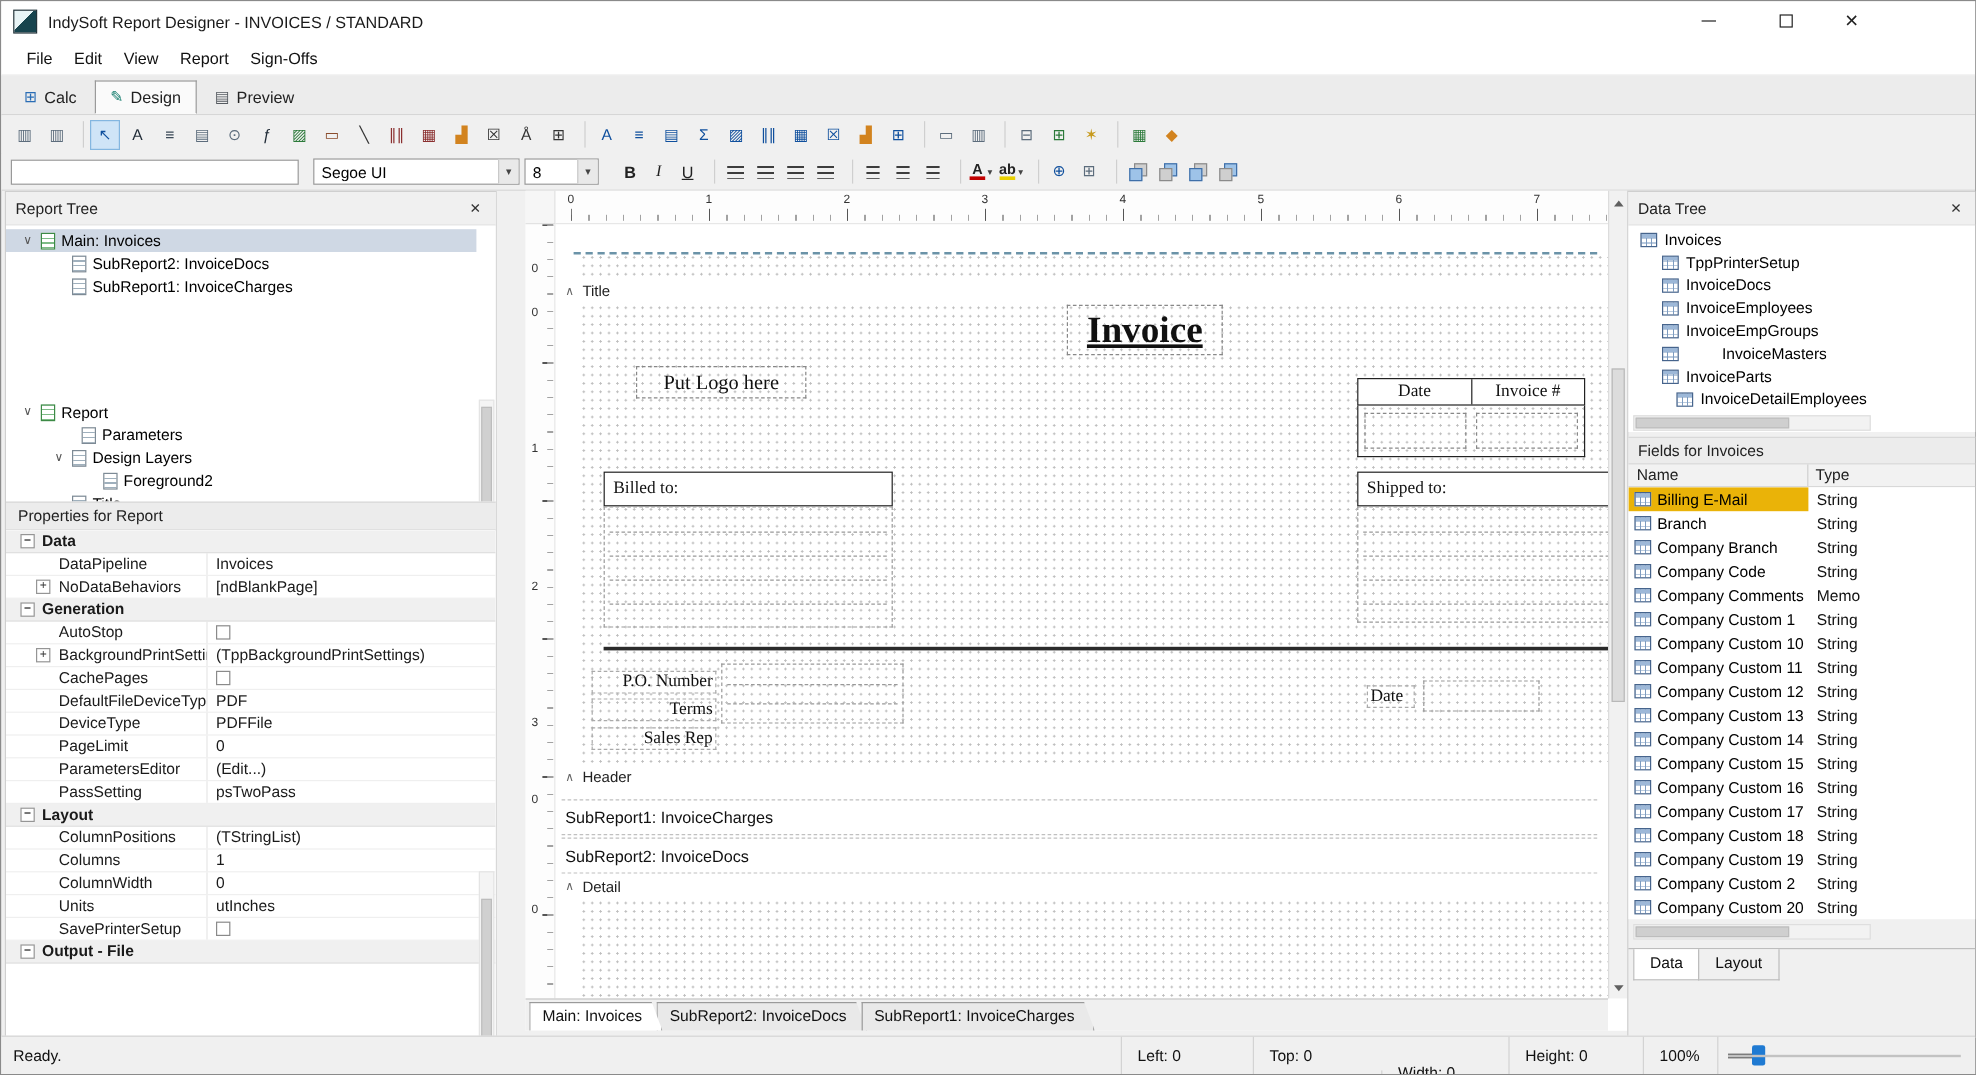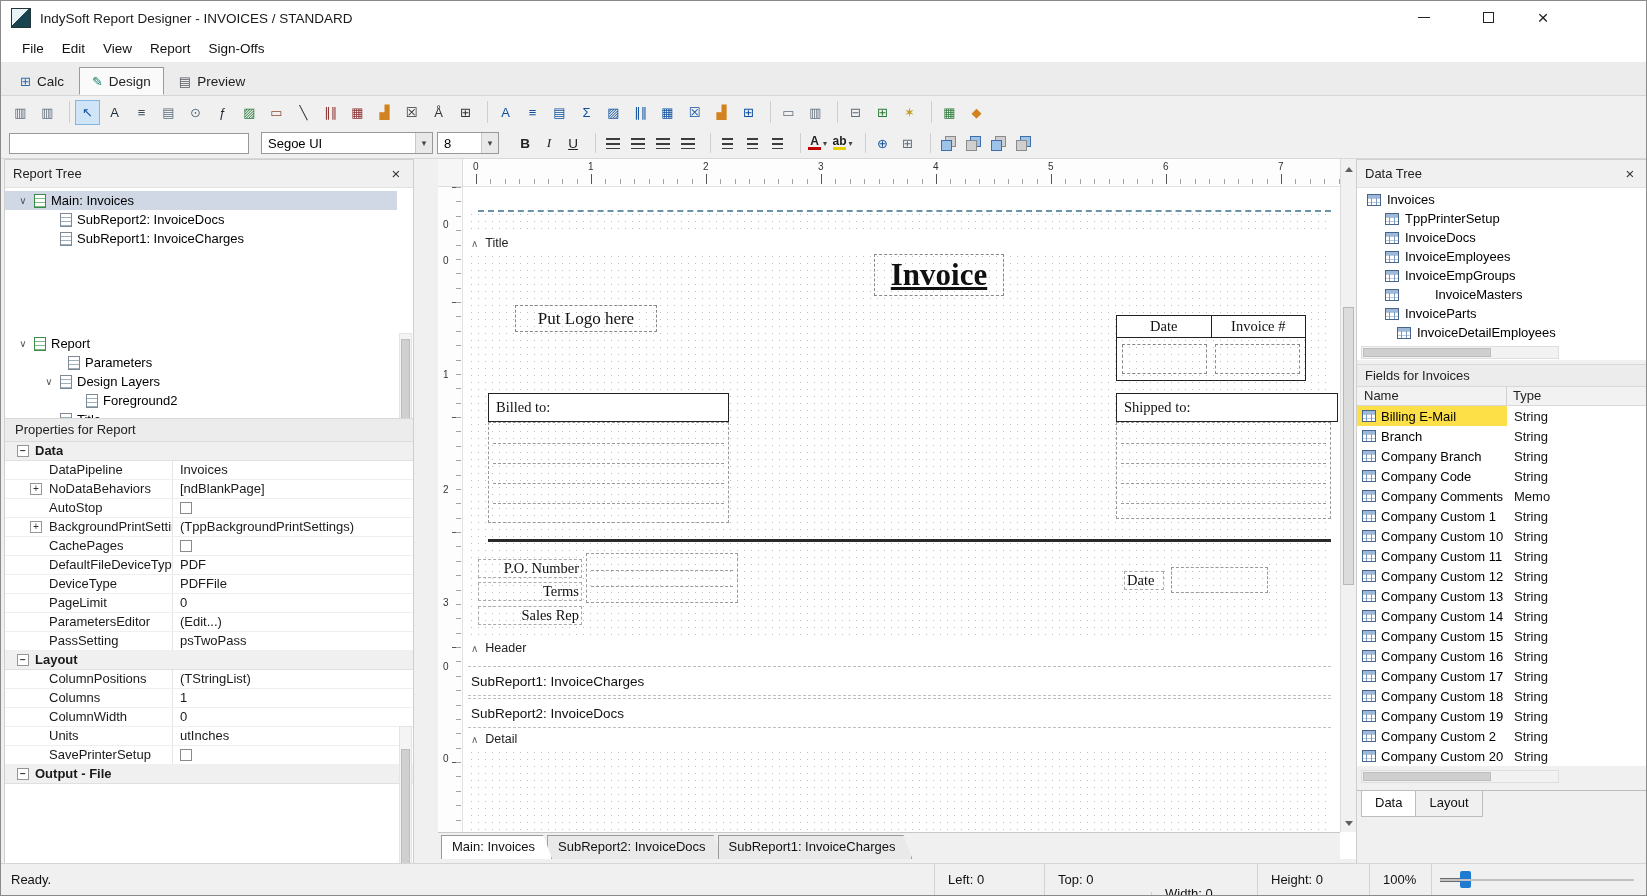--- a/index.html
+++ b/index.html
@@ -108,21 +108,21 @@
   .hnum:nth-of-type(5){left:470px;}.hnum:nth-of-type(6){left:585px;}.hnum:nth-of-type(7){left:700px;}.hnum:nth-of-type(8){left:815px;}
   .v-ruler{position:absolute;left:0;top:28px;width:25px;bottom:27px;background:#fdfdfd;border-right:1px solid #e2e2e2;}
   .v-ruler::after{content:"";position:absolute;top:0;bottom:0;right:1px;width:5px;
     background-image:repeating-linear-gradient(to bottom,#a2a2a2 0 1px,transparent 1px 14.375px);}
   .v-ruler::before{content:"";position:absolute;top:0;bottom:0;right:1px;width:9px;
     background-image:repeating-linear-gradient(to bottom,#555 0 1px,transparent 1px 115px);}
   .vnum{position:absolute;left:5px;font-size:10px;color:#333;}
   .vnum:nth-of-type(1){top:32px;}.vnum:nth-of-type(2){top:68px;}.vnum:nth-of-type(3){top:182px;}.vnum:nth-of-type(4){top:297px;}
   .vnum:nth-of-type(5){top:410px;}.vnum:nth-of-type(6){top:474px;}.vnum:nth-of-type(7){top:566px;}
   .canvas{position:absolute;left:25px;top:28px;right:16px;bottom:27px;background:#fff;overflow:hidden;}
-  .dot-area{position:absolute;left:5px;width:863px;background-image:radial-gradient(circle,#bdbdbd 0.9px,rgba(0,0,0,0) 1px);background-size:7px 7px;}
+  .dot-area{position:absolute;left:20px;width:863px;background-image:radial-gradient(circle,#bdbdbd 0.9px,rgba(0,0,0,0) 1px);background-size:7px 7px;}
   .pre-title{top:24px;height:22px;}
   .band-title-content{top:66px;height:385px;}
   .detail-content{top:562px;height:90px;}
   .page-top-line{position:absolute;top:23px;left:15px;width:853px;border-top:2px dashed #6b93a8;}
   .band-strip{position:absolute;left:0;right:0;height:20px;background:#fff;display:flex;align-items:center;gap:7px;padding-left:8px;font-size:12.5px;color:#222;}
   .strip-title{top:46px;} .strip-header{top:451px;} .strip-detail{top:542px;}
   .band-chev{font-size:10px;color:#666;}
   .sub-row{position:absolute;left:5px;width:863px;height:30px;border-top:1px dashed #c0c0c0;border-bottom:1px dashed #c0c0c0;display:flex;align-items:center;padding-left:3px;font-size:13.5px;color:#111;background:#fff;}
   .sub-row.r1{top:479px;} .sub-row.r2{top:511px;}
 
@@ -176,21 +176,21 @@
   .hs1{left:4px;top:186px;width:198px;}
   .hs2{left:4px;top:610px;width:198px;}
   .hthumb{position:absolute;top:1px;bottom:1px;left:1px;width:128px;background:#cfcfcf;border:1px solid #bdbdbd;}
   .fields-hd{position:absolute;left:0;top:204px;right:0;height:22px;background:#ececec;font-size:13px;line-height:21px;padding-left:8px;border-top:1px solid #d8d8d8;color:#222;}
   .fl-head{position:absolute;left:0;top:226px;right:0;height:20px;display:flex;background:#f2f2f2;border-top:1px solid #d8d8d8;border-bottom:1px solid #d8d8d8;font-size:13px;color:#222;}
   .flh-name{width:150px;padding-left:7px;line-height:18px;border-right:1px solid #cfcfcf;}
   .flh-type{flex:1;padding-left:6px;line-height:18px;}
   .field-list{position:absolute;left:0;top:246px;right:0;height:360px;background:#fff;overflow:hidden;}
   .field-row{display:flex;height:20px;font-size:13px;align-items:center;}
   .fname-cell{width:150px;height:100%;display:flex;align-items:center;gap:5px;padding-left:5px;overflow:hidden;white-space:nowrap;}
-  .field-row.sel .fname-cell{background:#fde047;}
+  .field-row.sel .fname-cell{background:#eab308;}
   .ftype-cell{flex:1;padding-left:7px;overflow:hidden;white-space:nowrap;color:#111;}
   .tabs-line{position:absolute;left:0;right:0;top:630px;border-top:1px solid #bdbdbd;}
   .side-tabs{position:absolute;left:4px;top:631px;height:26px;display:flex;}
   .side-tab{padding:0 13px;font-size:13px;line-height:23px;background:#f0f0f0;border:1px solid #bdbdbd;border-top:none;margin-right:-1px;color:#111;}
   .side-tab.active{background:#fff;z-index:2;}
 
   
   .statusbar{position:absolute;left:0;right:0;bottom:0;height:32px;background:#f0f0f0;border-top:1px solid #d5d5d5;display:flex;align-items:stretch;font-size:13px;color:#111;}
   .sb-msg{flex:1;display:flex;align-items:center;padding-left:10px;}
   .sb-cell{display:flex;align-items:center;padding-left:13px;border-left:1px solid #d3d3d3;}
@@ -686,20 +686,29 @@
           <div class="prop-row">
 
             <span class="exp-box"></span>
             <span class="prop-key">NoDataBehaviors</span>
             <span class="prop-val">
 
               <span class="pv">[ndBlankPage]</span>
             </span>
           </div>
 
+          <div class="prop-row section">
+            <span class="sec-box"></span>
+
+            <span class="prop-key">Generation</span>
+            <span class="prop-val">
+
+              <span class="pv"></span>
+            </span>
+          </div>
 
           <div class="prop-row">
 
             <span class="prop-key">AutoStop</span>
             <span class="prop-val">
               <span class="prop-check"></span>
               <span class="pv"></span>
             </span>
           </div>
 

